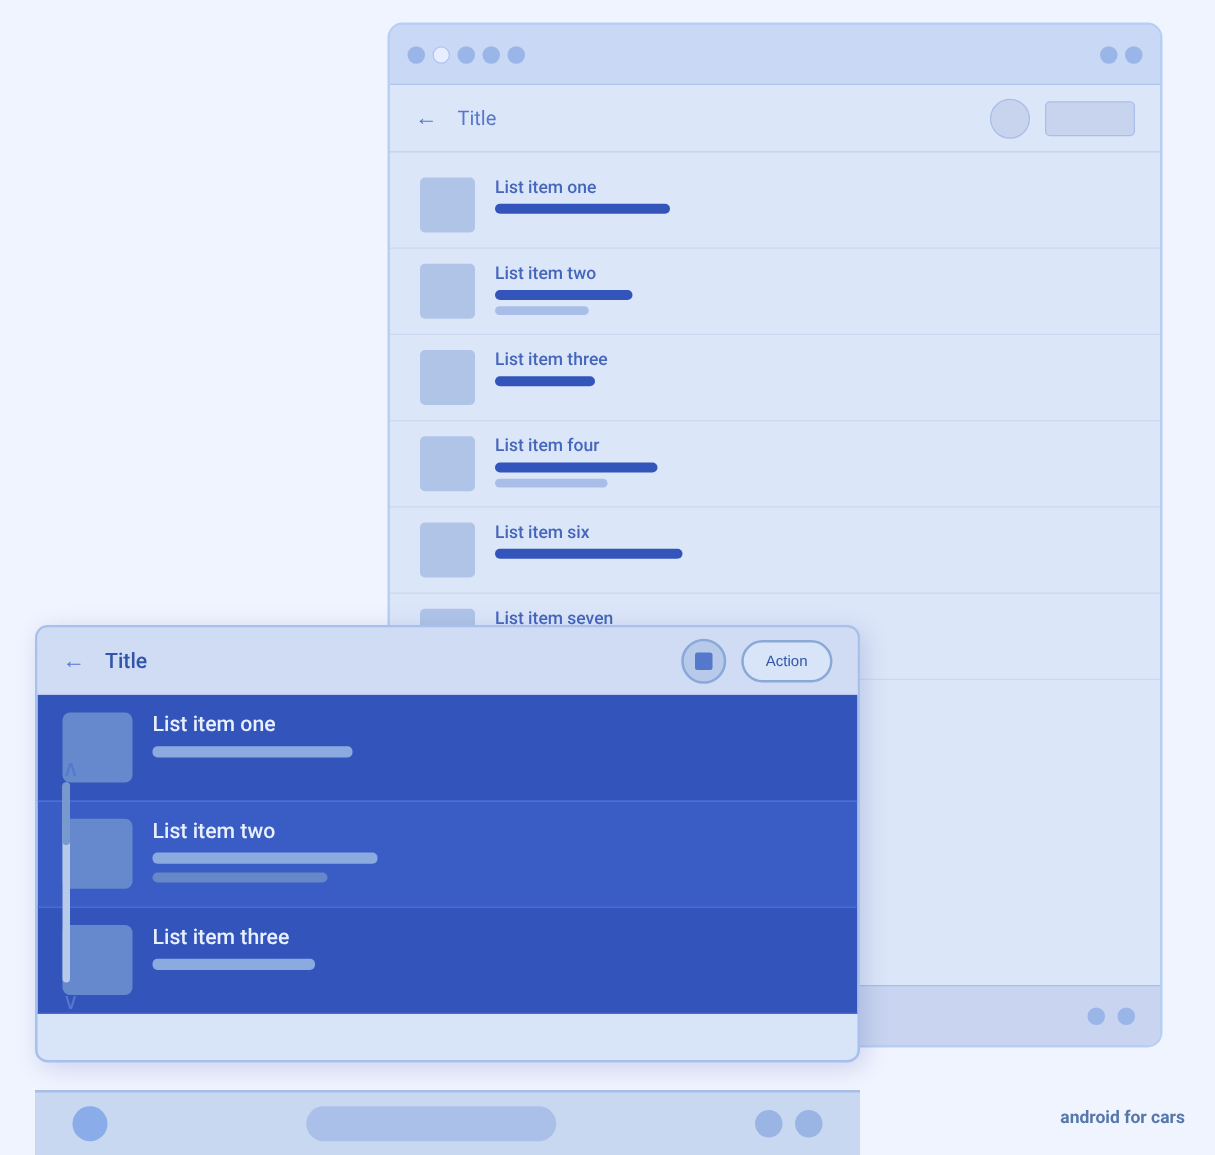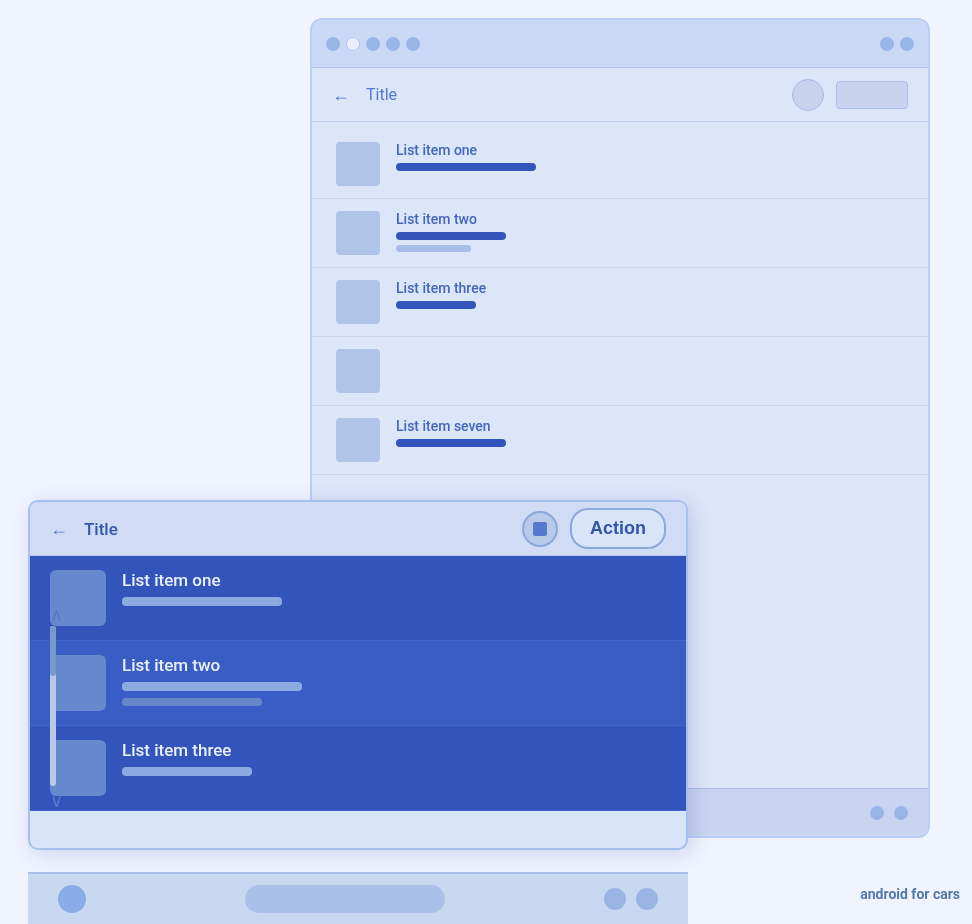--- a/index.html
+++ b/index.html
@@ -190,22 +190,22 @@
       background: #5577cc;
       border-radius: 2px;
     }
 
     .fg-action-btn {
       padding: 8px 18px;
       border-radius: 18px;
       background: #d8e4f8;
       border: 2px solid #8aa8d8;
       color: #3355aa;
-      font-size: 18px;
-      font-weight: 700;
+      font-size: 12px;
+      font-weight: 400;
       cursor: pointer;
     }
 
     
     .fg-list {
       padding: 0;
     }
 
     .fg-list-item {
       display: flex;
@@ -344,21 +344,21 @@
       align-items: center;
       justify-content: flex-end;
       padding: 0 20px;
       gap: 10px;
     }
 
     
     .android-cars-text {
       position: absolute;
       bottom: 22px;
-      right: 12px;
+      right: 24px;
       color: #5577aa;
       font-size: 14px;
       font-weight: 400;
     }
     .android-cars-text span {
       font-weight: 700;
     }
   </style>
 </head>
 <body>
@@ -405,23 +405,35 @@
     <div class="bg-list-item">
       <div class="bg-thumbnail"></div>
       <div class="bg-item-content">
         <span class="bg-item-title">List item three</span>
         <div class="bg-bar" style="width:80px"></div>
       </div>
     </div>
 
     <div class="bg-list-item">
       <div class="bg-thumbnail"></div>
-    </div>
-
-
+      <div class="bg-item-content">
+        <span class="bg-item-title">List item four</span>
+        <div class="bg-bar" style="width:130px"></div>
+        <div class="bg-bar-secondary" style="width:90px"></div>
+      </div>
+    </div>
+
+
+    <div class="bg-list-item">
+      <div class="bg-thumbnail"></div>
+      <div class="bg-item-content">
+        <span class="bg-item-title">List item six</span>
+        <div class="bg-bar" style="width:150px"></div>
+      </div>
+    </div>
 
     <div class="bg-list-item">
       <div class="bg-thumbnail"></div>
       <div class="bg-item-content">
         <span class="bg-item-title">List item seven</span>
         <div class="bg-bar" style="width:110px"></div>
       </div>
     </div>
   </div>
   <div class="bg-bottom-bar">

